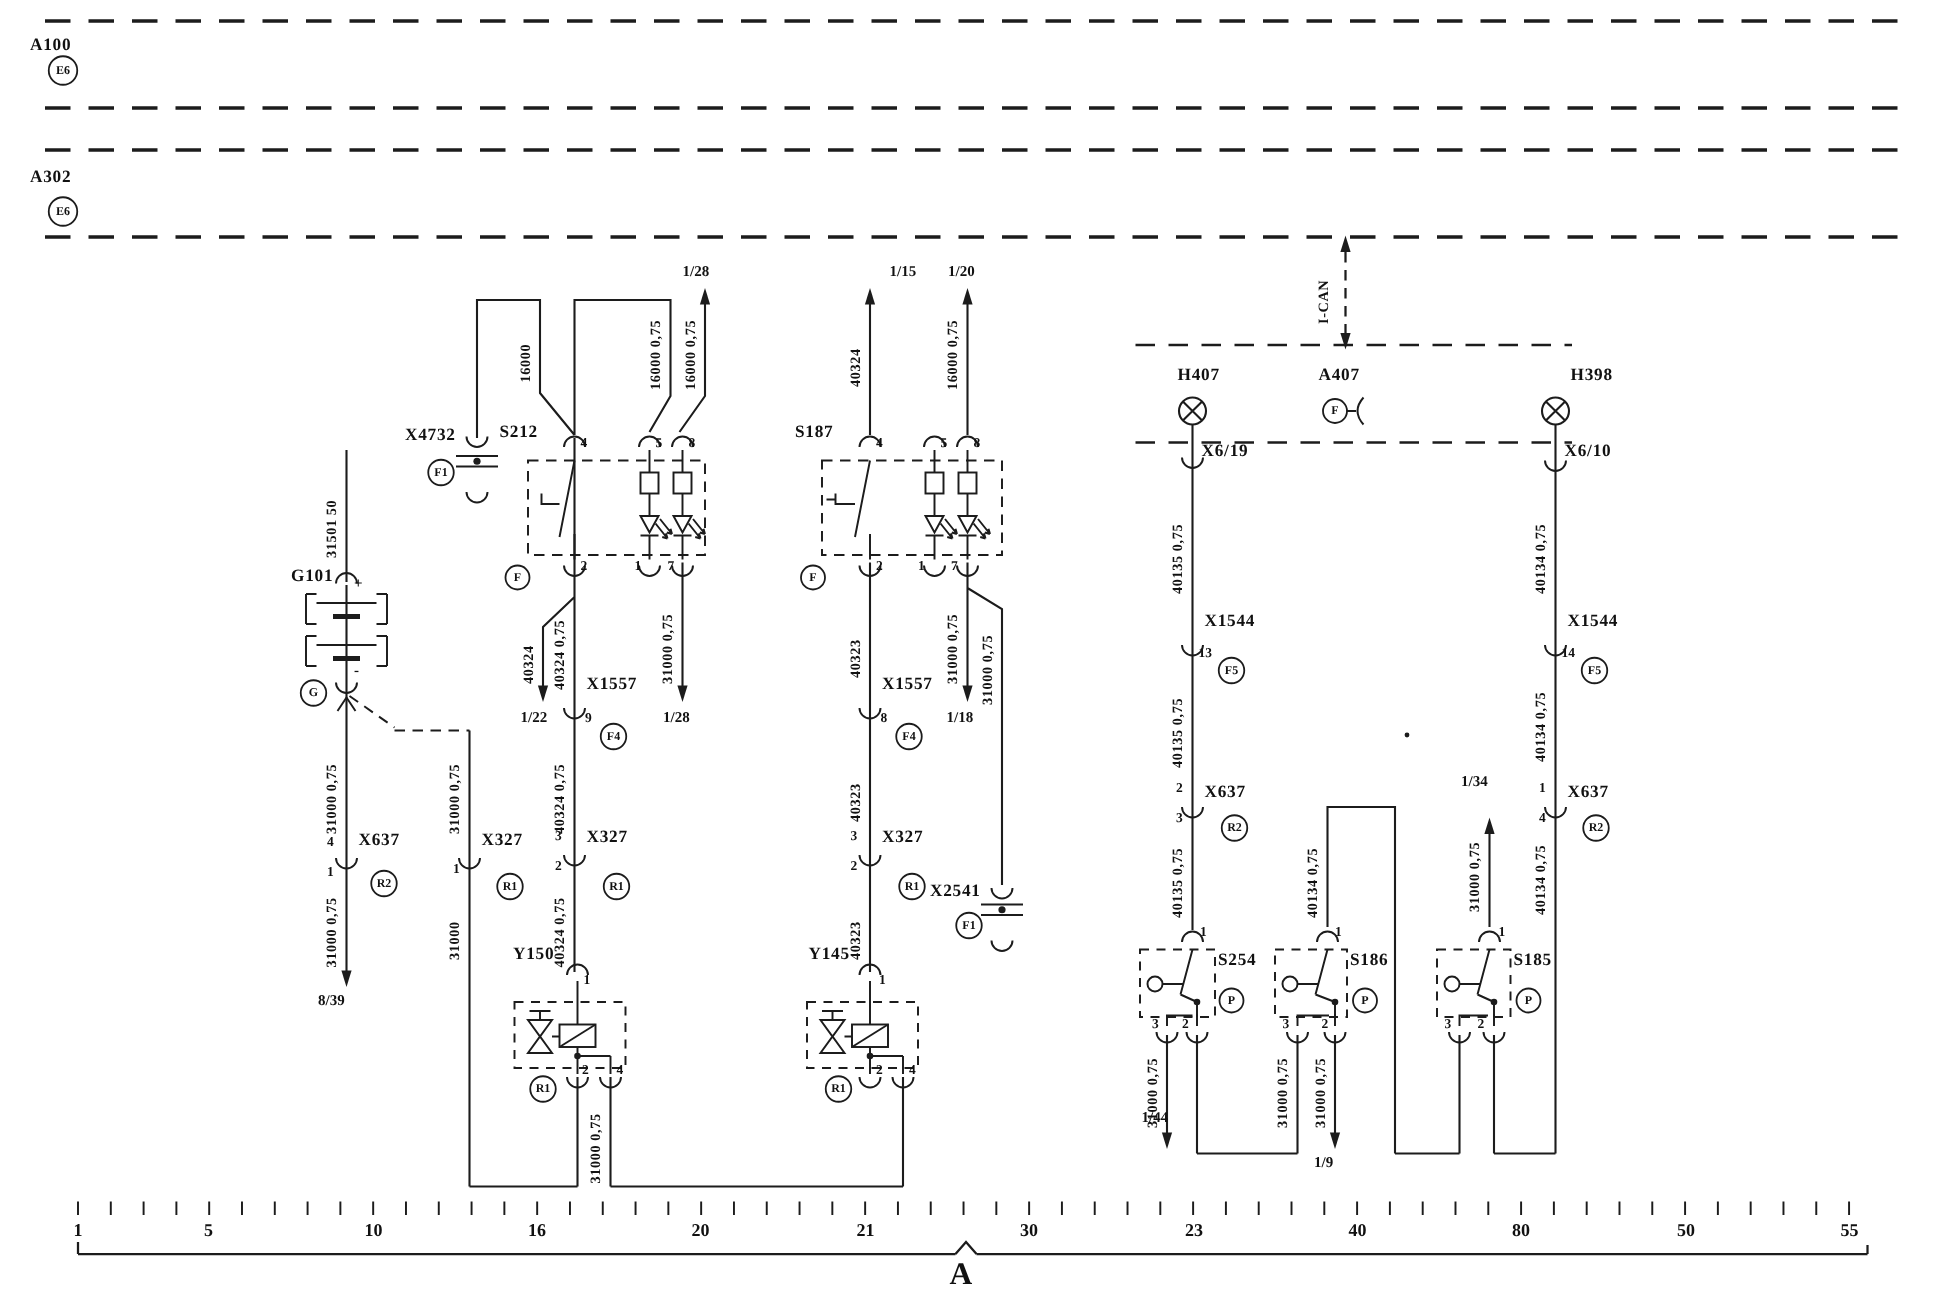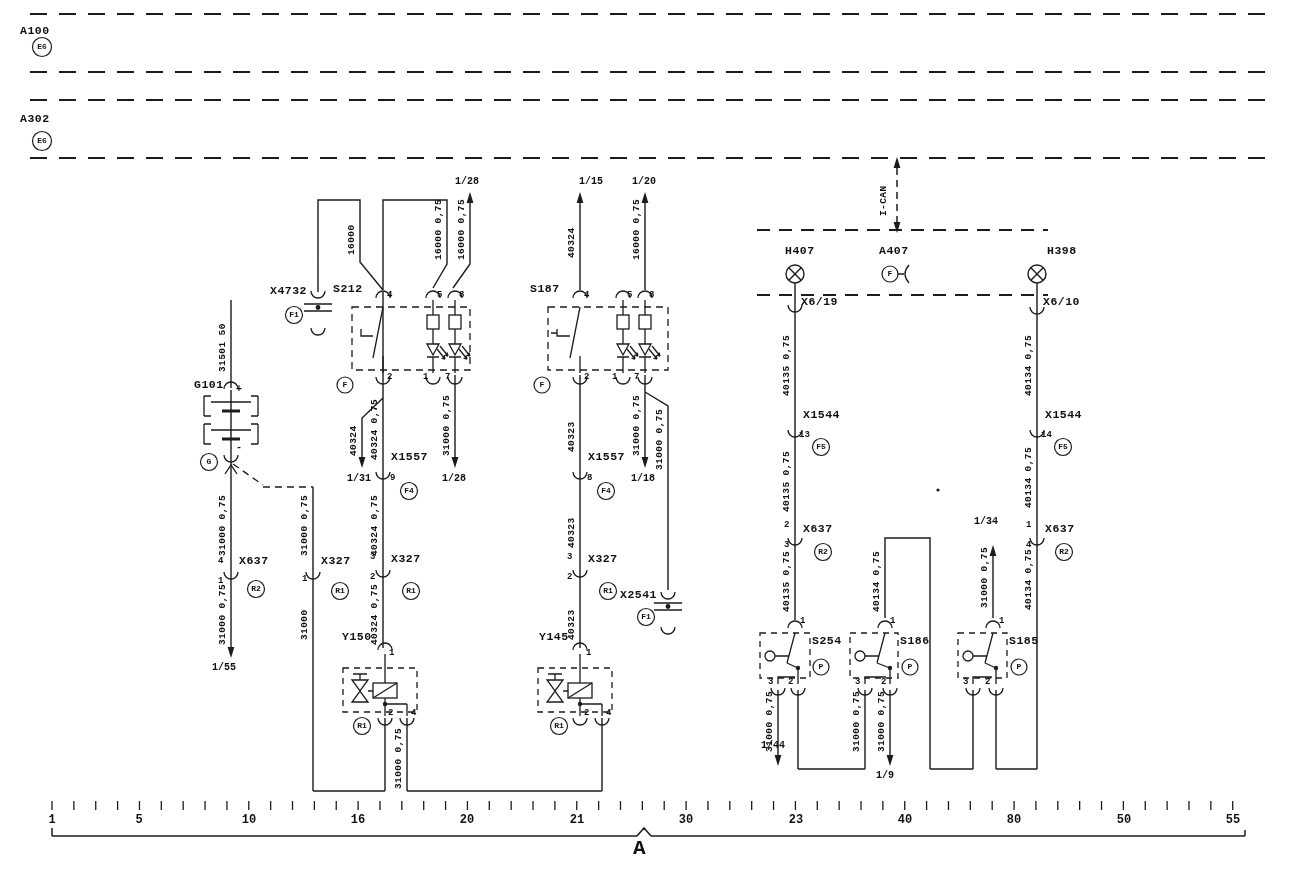--- a/index.html
+++ b/index.html
@@ -1,18 +1,18 @@
 <!DOCTYPE html>
 <html><head>
 <meta charset="utf-8">
 <title>Wiring schematic</title>
 <style>
   html,body{margin:0;padding:0;background:#fff;}
   #canvas{position:relative;width:1299px;height:870px;background:#fff;overflow:hidden;
-          font-family:Liberation Mono, monospace;color:#111;}
+          font-family:Liberation Serif, serif;color:#111;}
   #linework{position:absolute;left:0;top:0;}
   .lbl{position:absolute;font-size:11.5px;font-weight:bold;letter-spacing:.5px;white-space:nowrap;}
   .pin{position:absolute;font-size:9px;font-weight:bold;}
   .ref{position:absolute;font-size:10px;font-weight:bold;white-space:nowrap;}
   .code{position:absolute;font-size:8px;font-weight:bold;width:24px;text-align:center;line-height:9px;}
   .sign{position:absolute;font-size:10px;font-weight:bold;}
   .vlbl{position:absolute;font-size:9.5px;font-weight:bold;white-space:nowrap;
         transform:rotate(-90deg);transform-origin:0 0;letter-spacing:.4px;}
   .rlabel{position:absolute;font-size:12px;font-weight:bold;width:30px;text-align:center;}
   .amark{position:absolute;font-size:21px;font-weight:bold;}
@@ -311,25 +311,25 @@
 <span class="lbl" style="left:530px;top:282px">S187</span>
 <span class="pin" style="left:584px;top:290px">4</span>
 <span class="pin" style="left:627px;top:290px">5</span>
 <span class="pin" style="left:649px;top:290px">8</span>
 <span class="pin" style="left:584px;top:372px">2</span>
 <span class="pin" style="left:612px;top:372px">1</span>
 <span class="pin" style="left:634px;top:372px">7</span>
 <span class="code" style="left:530px;top:380px">F</span>
 <span class="vlbl" style="left:566px;top:258px">40324</span>
 <span class="vlbl" style="left:631px;top:260px">16000 0,75</span>
-<span class="ref" style="left:579px;top:176px">1/15</span>
+<span class="ref" style="left:593px;top:176px">1/15</span>
 <span class="ref" style="left:632px;top:176px">1/20</span>
 
 <span class="vlbl" style="left:348px;top:456px">40324</span>
-<span class="ref" style="left:347px;top:473px">1/31</span>
+<span class="ref" style="left:347px;top:473px">1/22</span>
 <span class="vlbl" style="left:369px;top:460px">40324 0,75</span>
 <span class="vlbl" style="left:441px;top:456px">31000 0,75</span>
 <span class="ref" style="left:442px;top:473px">1/28</span>
 <span class="lbl" style="left:391px;top:450px">X1557</span>
 <span class="pin" style="left:390px;top:473px">9</span>
 <span class="code" style="left:397px;top:486px">F4</span>
 <span class="vlbl" style="left:369px;top:556px">40324 0,75</span>
 <span class="pin" style="left:370px;top:552px">3</span>
 <span class="pin" style="left:370px;top:572px">2</span>
 <span class="lbl" style="left:391px;top:552px">X327</span>
@@ -353,21 +353,21 @@
 <span class="lbl" style="left:620px;top:588px">X2541</span>
 <span class="code" style="left:634px;top:612px">F1</span>
 
 <span class="vlbl" style="left:217px;top:556px">31000 0,75</span>
 
 <span class="pin" style="left:218px;top:556px">4</span>
 <span class="pin" style="left:218px;top:576px">1</span>
 <span class="lbl" style="left:239px;top:554px">X637</span>
 <span class="code" style="left:244px;top:584px">R2</span>
 <span class="vlbl" style="left:217px;top:645px">31000 0,75</span>
-<span class="ref" style="left:212px;top:662px">1/55</span>
+<span class="ref" style="left:212px;top:662px">8/39</span>
 <span class="vlbl" style="left:299px;top:556px">31000 0,75</span>
 <span class="pin" style="left:302px;top:574px">1</span>
 <span class="lbl" style="left:321px;top:554px">X327</span>
 <span class="code" style="left:328px;top:586px">R1</span>
 <span class="vlbl" style="left:299px;top:640px">31000</span>
 
 <span class="lbl" style="left:342px;top:630px">Y150</span>
 <span class="pin" style="left:389px;top:648px">1</span>
 <span class="pin" style="left:388px;top:708px">2</span>
 <span class="pin" style="left:411px;top:708px">4</span>

